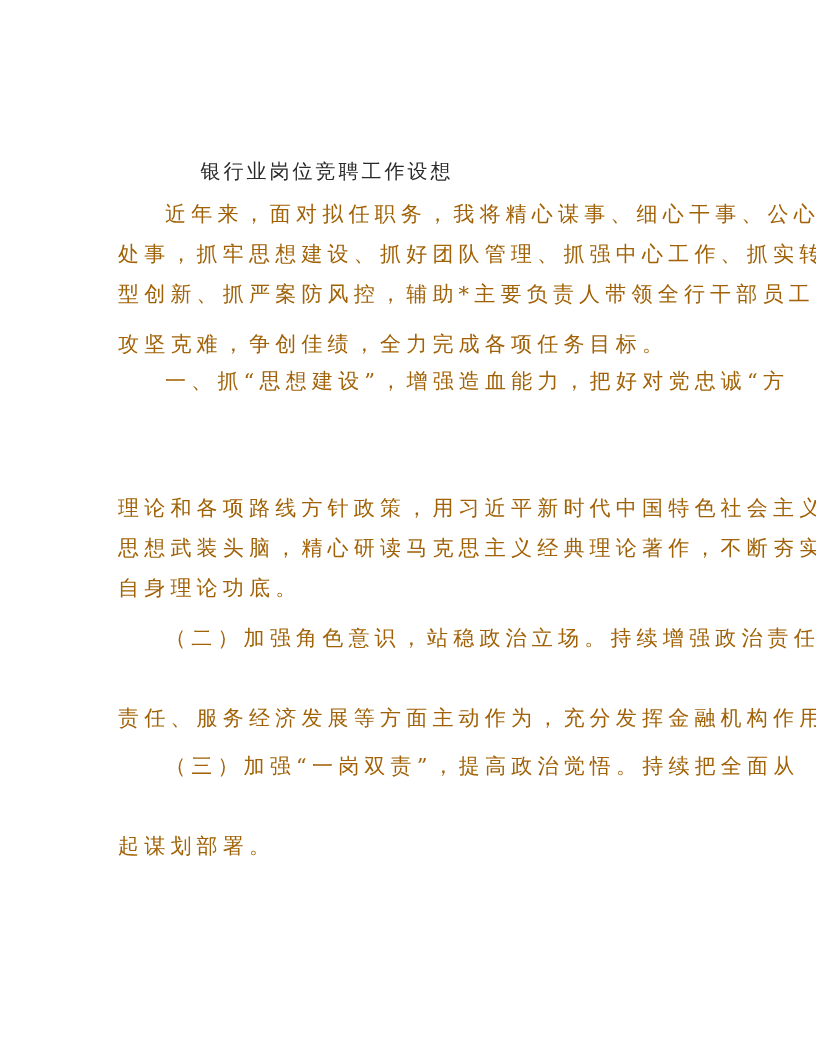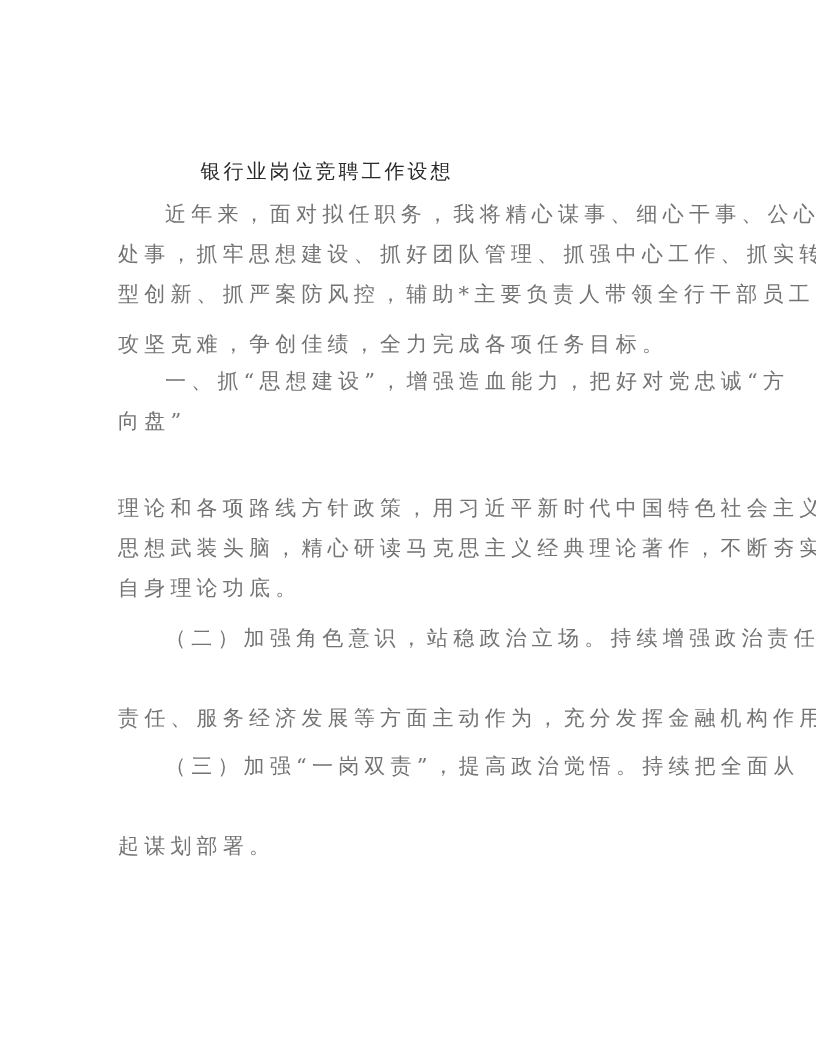--- a/index.html
+++ b/index.html
@@ -8,37 +8,36 @@
     position: absolute; left: 0; top: 0; width: 816px; height: 1056px;
     background: #ffffff; color: #222222;
     font-family: "DejaVu Serif", "Liberation Serif", serif;
   }
   .title {
     position: absolute; left: 0; width: 654px; top: 158px;
     text-align: center; font-size: 20px; letter-spacing: 3px; color: #2a2a2a;
   }
   .line {
     position: absolute; left: 118px; width: 600px;
-    font-size: 21px; letter-spacing: 5.2px; white-space: nowrap; color: #737373;
+    font-size: 21px; letter-spacing: 5.2px; white-space: nowrap; color: #a16207;
   }
   .indent { left: 165px; }
 </style>
 </head>
 <body>
 
 <div class="page">
   <div class="title">银行业岗位竞聘工作设想</div>
 
   <div class="line indent" style="top:200px">近年来，面对拟任职务，我将精心谋事、细心干事、公心</div>
   <div class="line" style="top:240px">处事，抓牢思想建设、抓好团队管理、抓强中心工作、抓实转</div>
   <div class="line" style="top:280px">型创新、抓严案防风控，辅助*主要负责人带领全行干部员工，</div>
   <div class="line" style="top:330px">攻坚克难，争创佳绩，全力完成各项任务目标。</div>
 
   <div class="line indent" style="top:367px">一、抓“思想建设”，增强造血能力，把好对党忠诚“方</div>
-  <div class="line" style="top:407px">向盘”</div>
 
   <div class="line" style="top:494px">理论和各项路线方针政策，用习近平新时代中国特色社会主义</div>
   <div class="line" style="top:534px">思想武装头脑，精心研读马克思主义经典理论著作，不断夯实</div>
   <div class="line indent" style="top:624px">（二）加强角色意识，站稳政治立场。持续增强政治责任</div>
 
   <div class="line" style="top:574px">自身理论功底。</div>
   <div class="line" style="top:704px">责任、服务经济发展等方面主动作为，充分发挥金融机构作用。</div>
 
   <div class="line indent" style="top:752px">（三）加强“一岗双责”，提高政治觉悟。持续把全面从</div>
   <div class="line" style="top:832px">起谋划部署。</div>

